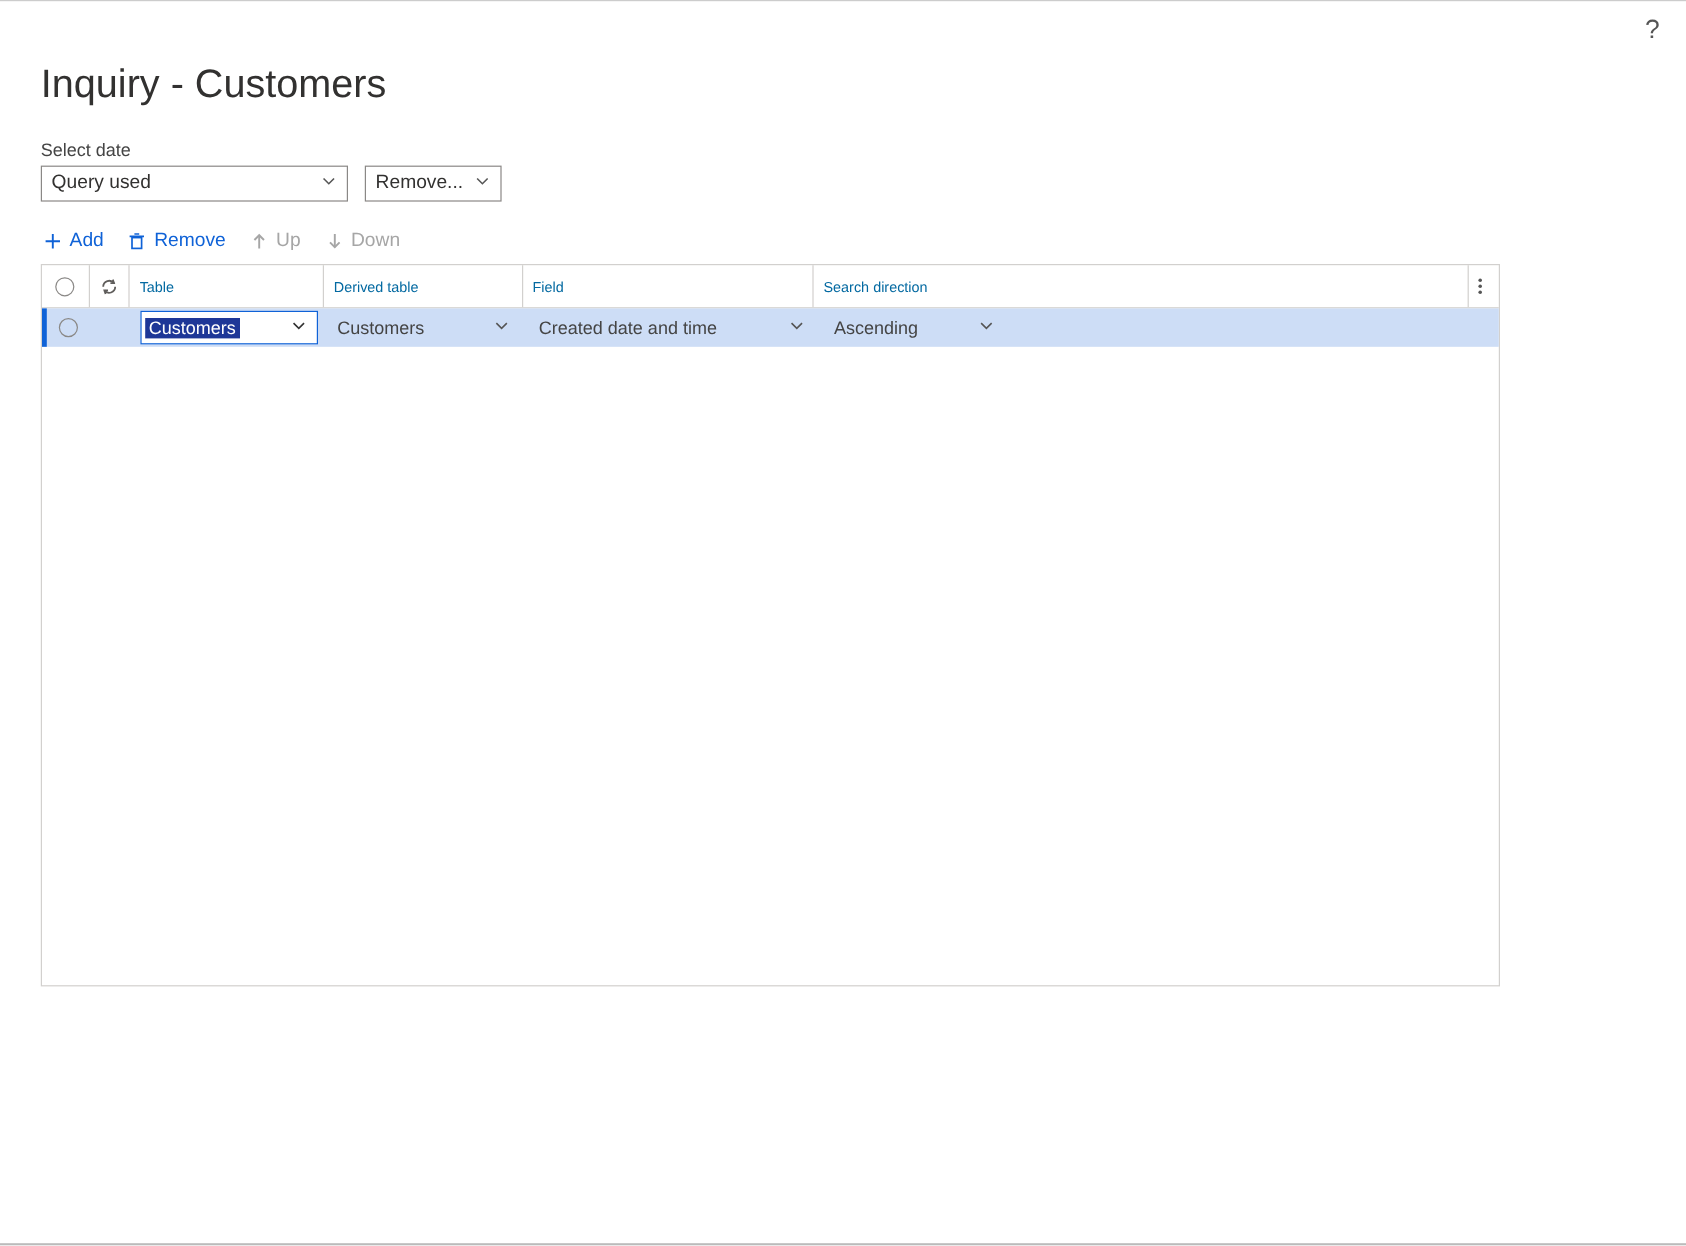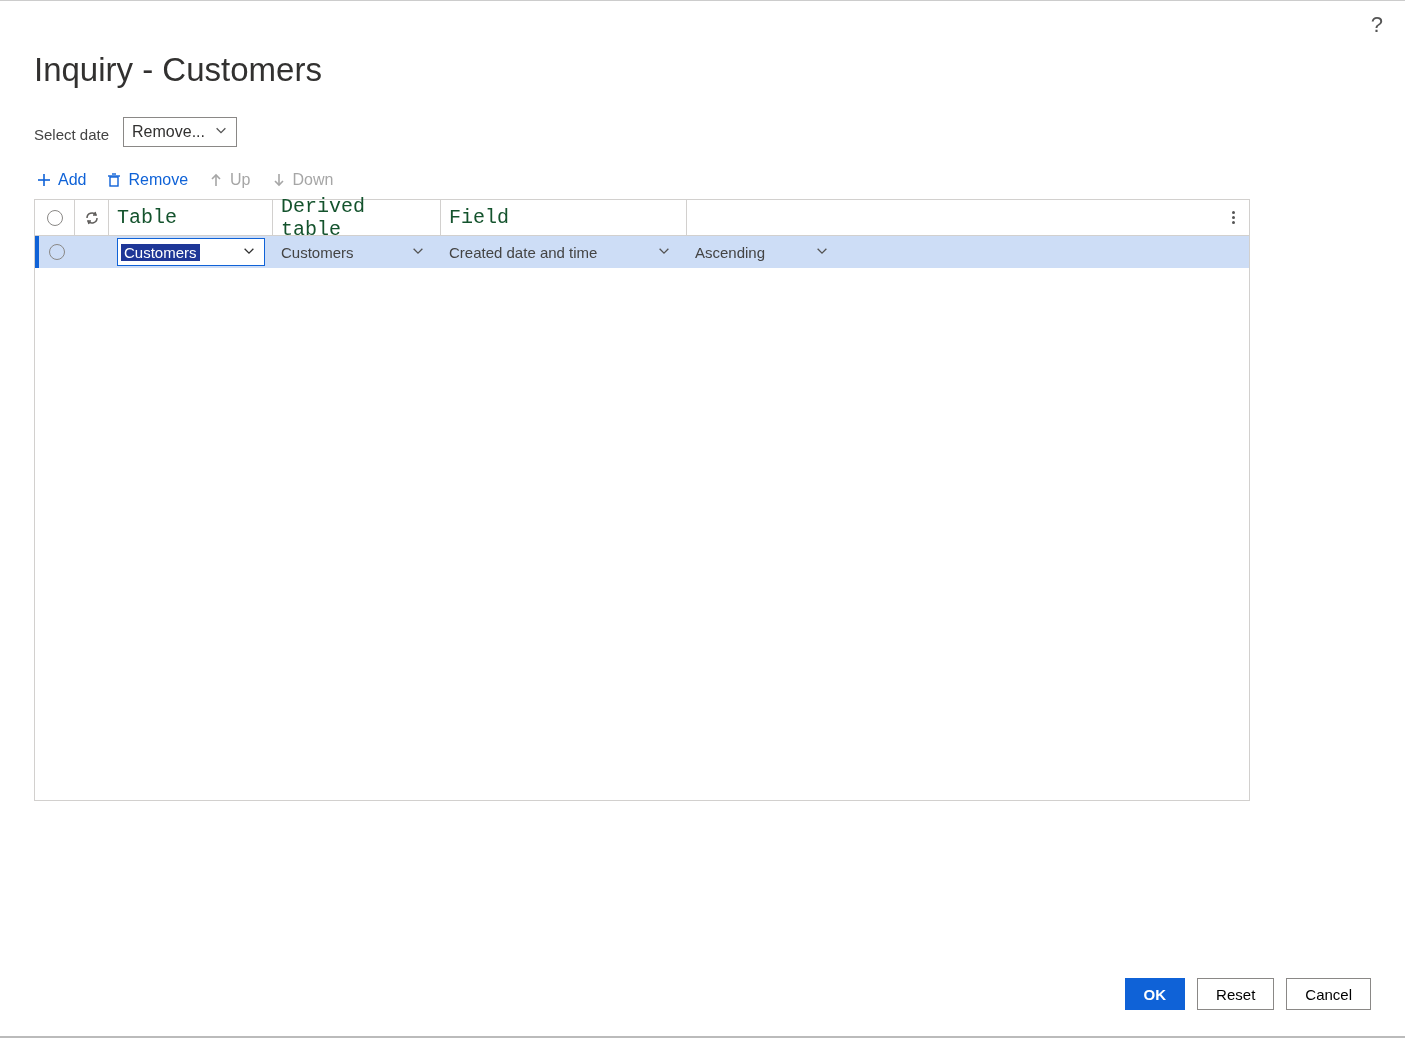--- a/index.html
+++ b/index.html
@@ -20,21 +20,21 @@
   .tab.active { color: #323130; }
   .tab.active::after { content: ""; position: absolute; left: 0; right: 0; bottom: -2px; height: 3px; background: #0f62d7; }
   .tab-highlight { position: absolute; border: 5px solid #e7000b; pointer-events: none; }
   .toolbar { display: flex; gap: 16px; align-items: center; margin-bottom: 8px; }
   .tbtn { display: inline-flex; align-items: center; gap: 6px; font-size: 16px; cursor: pointer; padding: 2px 2px; }
   .tbtn.primary { color: #0f62d7; }
   .tbtn.disabled { color: #a6a6a6; cursor: default; }
   .tbtn svg { width: 16px; height: 16px; }
   .grid { border: 1px solid #d2d0ce; width: 1216px; height: 602px; position: relative; background: #fff; }
   .grid-header { display: flex; height: 36px; border-bottom: 1px solid #d2d0ce; align-items: stretch; }
-  .gh-cell { border-right: 1px solid #d2d0ce; display: flex; align-items: center; padding: 0 8px; font-size: 20px; color: #14532d; font-family: Liberation Mono, monospace; }
+  .gh-cell { border-right: 1px solid #d2d0ce; display: flex; align-items: center; padding: 0 8px; font-size: 12px; color: #0369a1; }
   .gh-cell:last-child { border-right: none; flex: 1; justify-content: flex-end; }
   .col-radio { width: 40px; justify-content: center; }
   .col-refresh { width: 34px; justify-content: center; }
   .col-table { width: 164px; }
   .col-derived { width: 168px; }
   .col-field { width: 246px; }
   .col-dir { width: 554px; }
   .radio-circle { width: 16px; height: 16px; border: 1.5px solid #8a8886; border-radius: 50%; }
   .grid-row { display: flex; height: 32px; background: #cdddf6; align-items: stretch; position: relative; }
   .grid-row .row-indicator { width: 4px; background: #0f62d7; }
@@ -62,20 +62,28 @@
 
 <div class="frame">
   <div class="help-icon">?</div>
 
   <div class="content">
     <h1 class="page-title">Inquiry - Customers</h1>
 
     <div class="query-row">
       <div>
         <span class="label">Select date</span>
+        <div class="dropdown query">
+          <span>Query used</span>
+          <span class="chev">
+            <svg viewBox="0 0 16 16">
+                <polyline points="3,6 8,11 13,6"></polyline>
+              </svg>
+          </span>
+        </div>
       </div>
       <div class="dropdown modify">
         <span>Remove...</span>
         <span class="chev">
           <svg viewBox="0 0 16 16">
               <polyline points="3,6 8,11 13,6"></polyline>
             </svg>
         </span>
       </div>
     </div>
@@ -121,20 +129,21 @@
         <div class="gh-cell col-refresh refresh-icon">
           <svg viewBox="0 0 16 16">
               <path d="M3 8a5 5 0 0 1 9-3M13 8a5 5 0 0 1-9 3"></path>
               <polyline points="11,2 12,5 9,5"></polyline>
               <polyline points="5,14 4,11 7,11"></polyline>
             </svg>
         </div>
         <div class="gh-cell col-table">Table</div>
         <div class="gh-cell col-derived">Derived table</div>
         <div class="gh-cell col-field">Field</div>
+        <div class="gh-cell col-dir">Search direction</div>
         <div class="gh-cell">
           <div class="more-dots">
               <span></span>
               <span></span>
               <span></span>
             </div>
         </div>
       </div>
 
       <div class="grid-row">
@@ -172,18 +181,13 @@
             <span>Ascending</span>
             <span class="chev"><svg viewBox="0 0 16 16">
                   <polyline points="3,6 8,11 13,6"></polyline>
                 </svg></span>
           </div>
         </div>
       </div>
     </div>
   </div>
 
-  <div class="footer">
-    <button class="btn primary">OK</button>
-    <button class="btn">Reset</button>
-    <button class="btn">Cancel</button>
-  </div>
 </div>
 
 </body></html>

